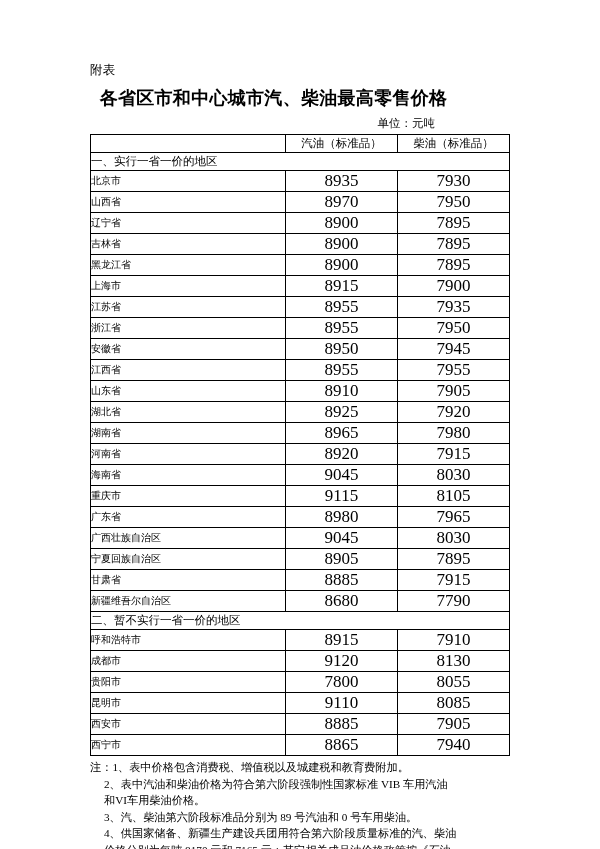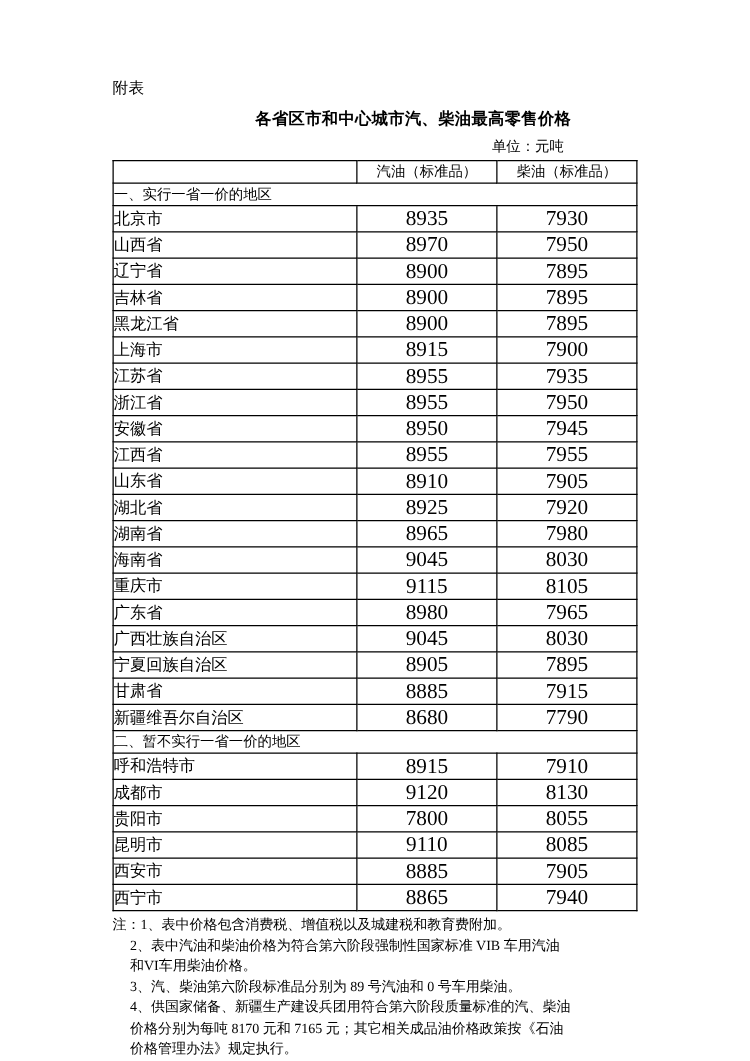--- a/index.html
+++ b/index.html
@@ -24,30 +24,30 @@
     box-sizing: border-box;
     padding: 62px 90px 0 90px;
   }
   .doc-label {
     font-size: 12.5px;
     line-height: 16px;
     margin: 0 0 8px 0;
     letter-spacing: 0.2px;
   }
   .doc-title {
-    font-size: 13px;
+    font-size: 18px;
     font-weight: bold;
-    text-align: right;
+    text-align: center;
     margin: 0 0 6px 0;
     letter-spacing: 0.3px;
   }
   .unit-line {
     font-size: 11.5px;
     text-align: right;
-    margin: 0 6px 3px 0;
+    margin: 0 22px 3px 0;
   }
   table.price {
     border-collapse: collapse;
     width: 419px;
     table-layout: fixed;
     font-size: 11.5px;
     padding-left: 33px;
   }
   table.price td {
     border: 1px solid #000000;
@@ -64,21 +64,21 @@
     border-left: 1px solid #000;
   }
   td.section {
     text-align: left;
     padding-left: 4px;
     font-size: 11.5px;
   }
   td.region {
     text-align: left;
     padding-left: 28px;
-    font-size: 13px;
+    font-size: 10px;
     margin-top: 16px;
   }
   td.num {
     text-align: center;
     font-size: 17px;
   }
   .notes {
     margin-top: 3px;
     font-size: 11.2px;
     line-height: 16.5px;
@@ -179,20 +179,25 @@
           <td class="region">湖北省</td>
           <td class="num">8925</td>
           <td class="num">7920</td>
         </tr>
         <tr>
           <td class="region">湖南省</td>
           <td class="num">8965</td>
           <td class="num">7980</td>
         </tr>
         <tr>
+          <td class="region">河南省</td>
+          <td class="num">8920</td>
+          <td class="num">7915</td>
+        </tr>
+        <tr>
           <td class="region">海南省</td>
           <td class="num">9045</td>
           <td class="num">8030</td>
         </tr>
         <tr>
           <td class="region">重庆市</td>
           <td class="num">9115</td>
           <td class="num">8105</td>
         </tr>
         <tr>

